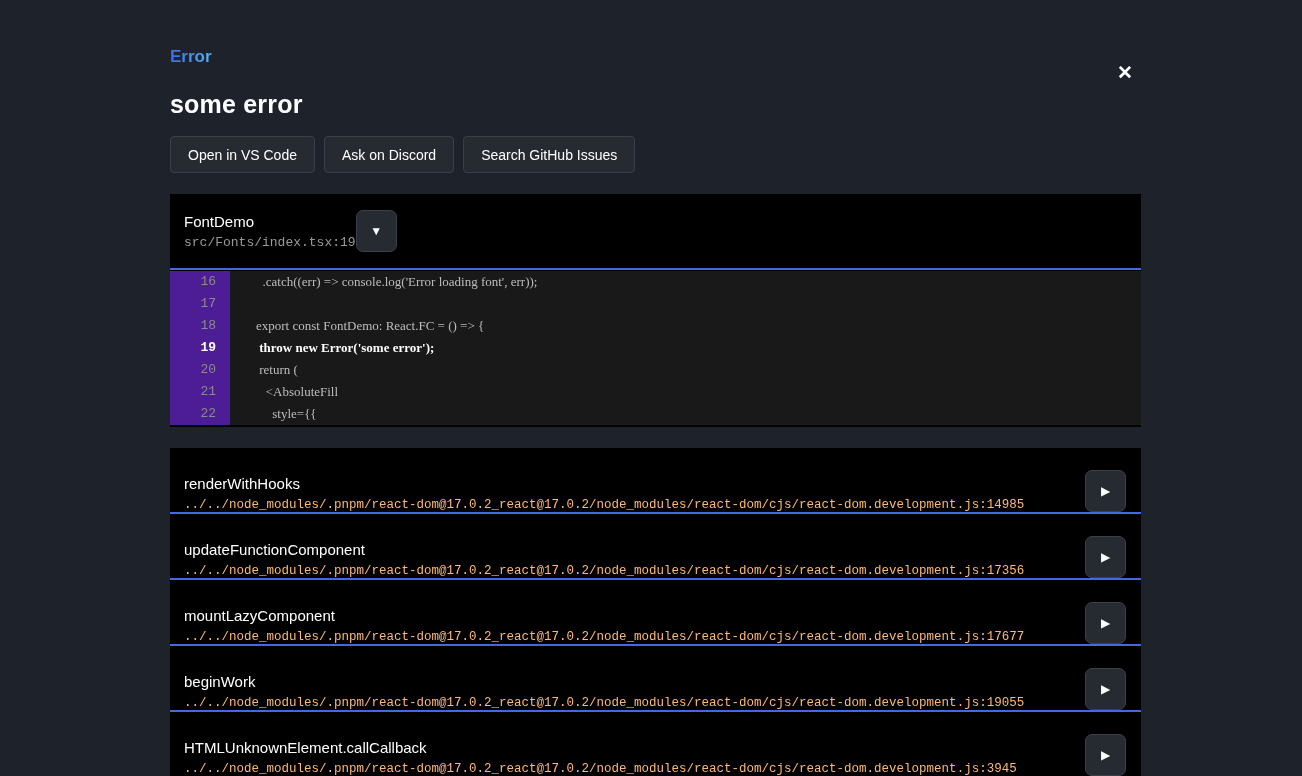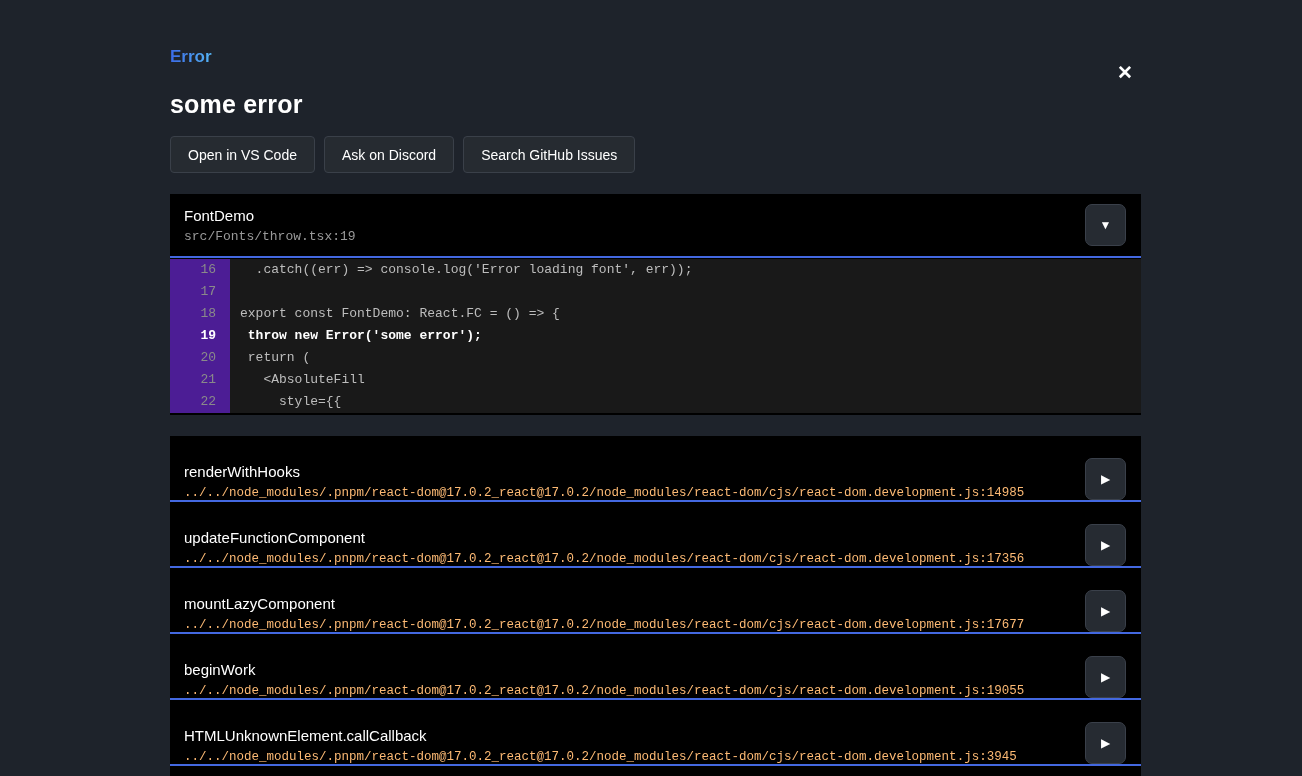--- a/index.html
+++ b/index.html
@@ -63,24 +63,24 @@
     font-size: 14px;
     font-family: "Liberation Sans", sans-serif;
     cursor: pointer;
   }
   
   .code-panel {
     margin-top: 21px;
     background: #000000;
   }
   .code-header {
-    height: 64px;
+    height: 76px;
     display: flex;
     align-items: center;
-    justify-content: space-between;
+    justify-content: flex-start;
     padding: 0 15px 0 14px;
     border-bottom: 2px solid #4368e0;
   }
   .code-header-title { font-size: 15px; color: #ffffff; }
   .code-header-loc {
     margin-top: 5px;
     font-family: "Liberation Mono", monospace;
     font-size: 13px;
     color: #9a9a9a;
   }
@@ -109,24 +109,25 @@
     width: 60px;
     flex: 0 0 60px;
     text-align: right;
     padding-right: 14px;
     color: #8a8a8a;
     background: #4c1d95;
   }
   .line-text {
     flex: 1;
     background: #191919;
-    padding-left: 10px;
+    padding-left: 26px;
     color: #bdbdbd;
     white-space: pre;
     overflow: hidden;
+    font-family: Liberation Serif, serif;
   }
   .code-line.highlight .line-num { color: #ffffff; font-weight: bold; }
   .code-line.highlight .line-text { color: #ffffff; font-weight: bold; }
   
   .stack-list { margin-top: 21px; }
   .frame {
     background: #000000;
     height: 66px;
     border-bottom: 2px solid #4368e0;
     display: flex;
@@ -166,21 +167,21 @@
   <div class="btn-row">
     <button class="action-btn">Open in VS Code</button>
     <button class="action-btn">Ask on Discord</button>
     <button class="action-btn">Search GitHub Issues</button>
   </div>
 
   <div class="code-panel">
     <div class="code-header">
       <div>
         <div class="code-header-title">FontDemo</div>
-        <div class="code-header-loc">src/Fonts/throw.tsx:19</div>
+        <div class="code-header-loc">src/Fonts/index.tsx:19</div>
       </div>
       <button class="icon-btn">
         <span class="chevron-glyph">▼</span>
       </button>
     </div>
     <div class="code-body" id="code-lines">
   <div class="code-line">
     <span class="line-num">16</span>
     <span class="line-text">  .catch((err) =&gt; console.log('Error loading font', err));</span>
   </div>

